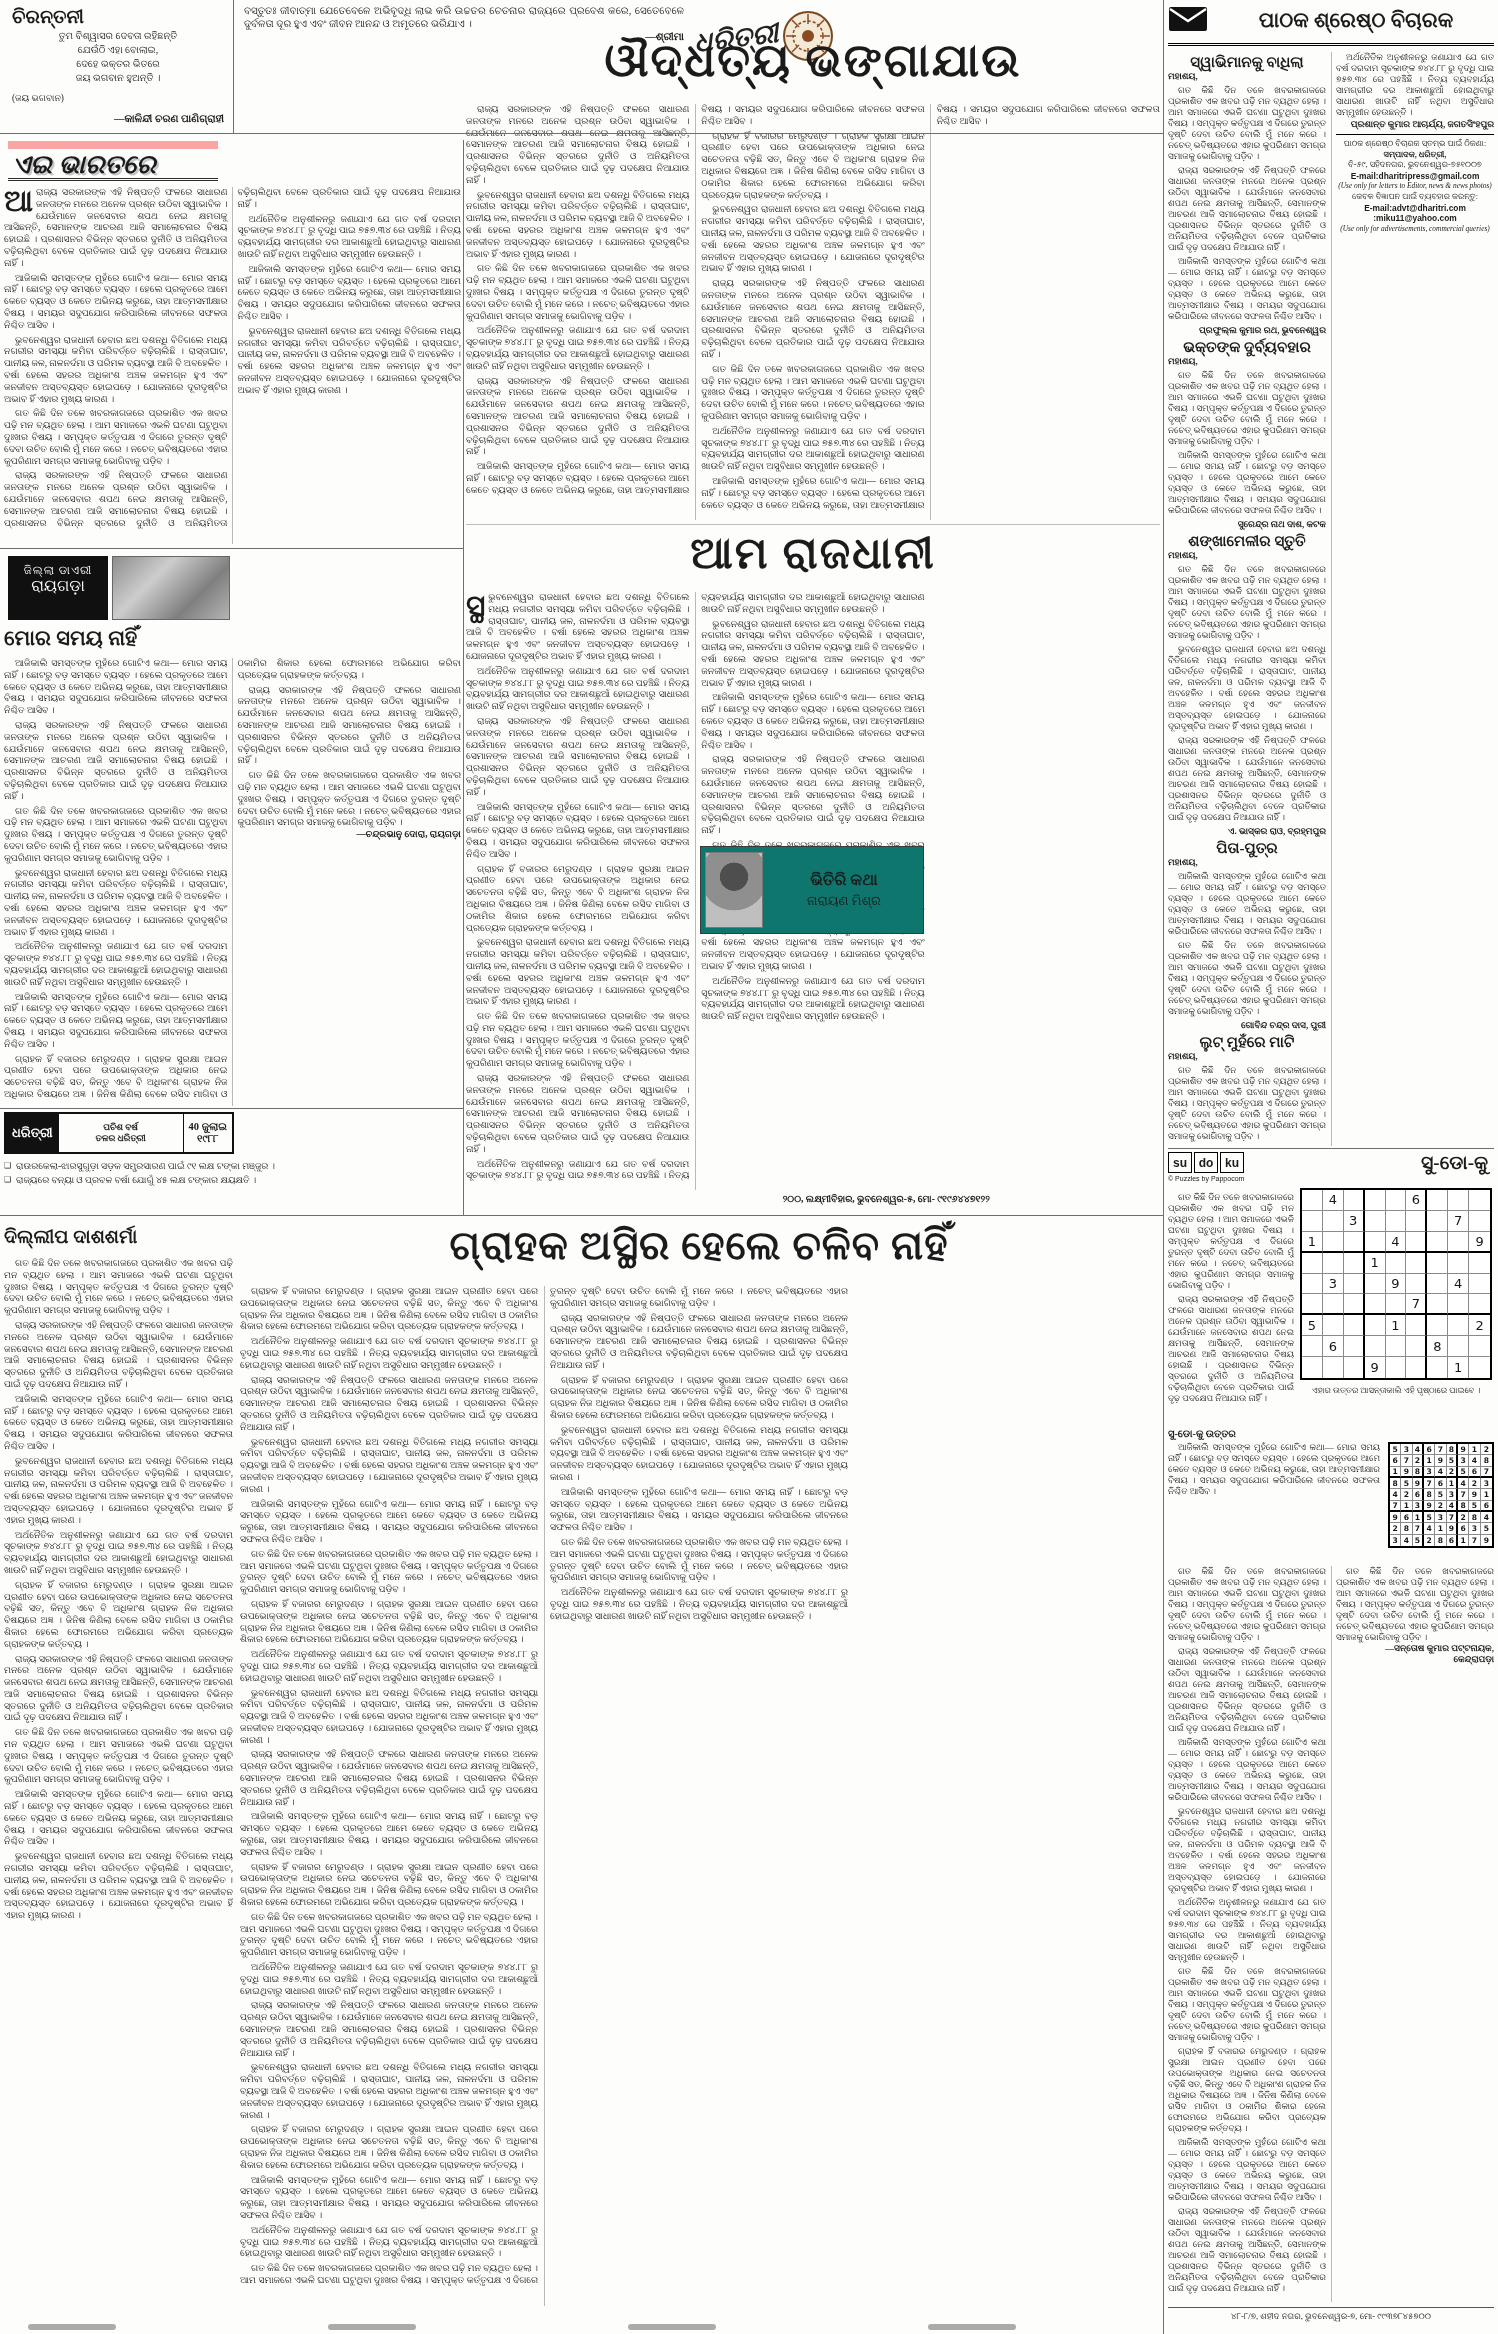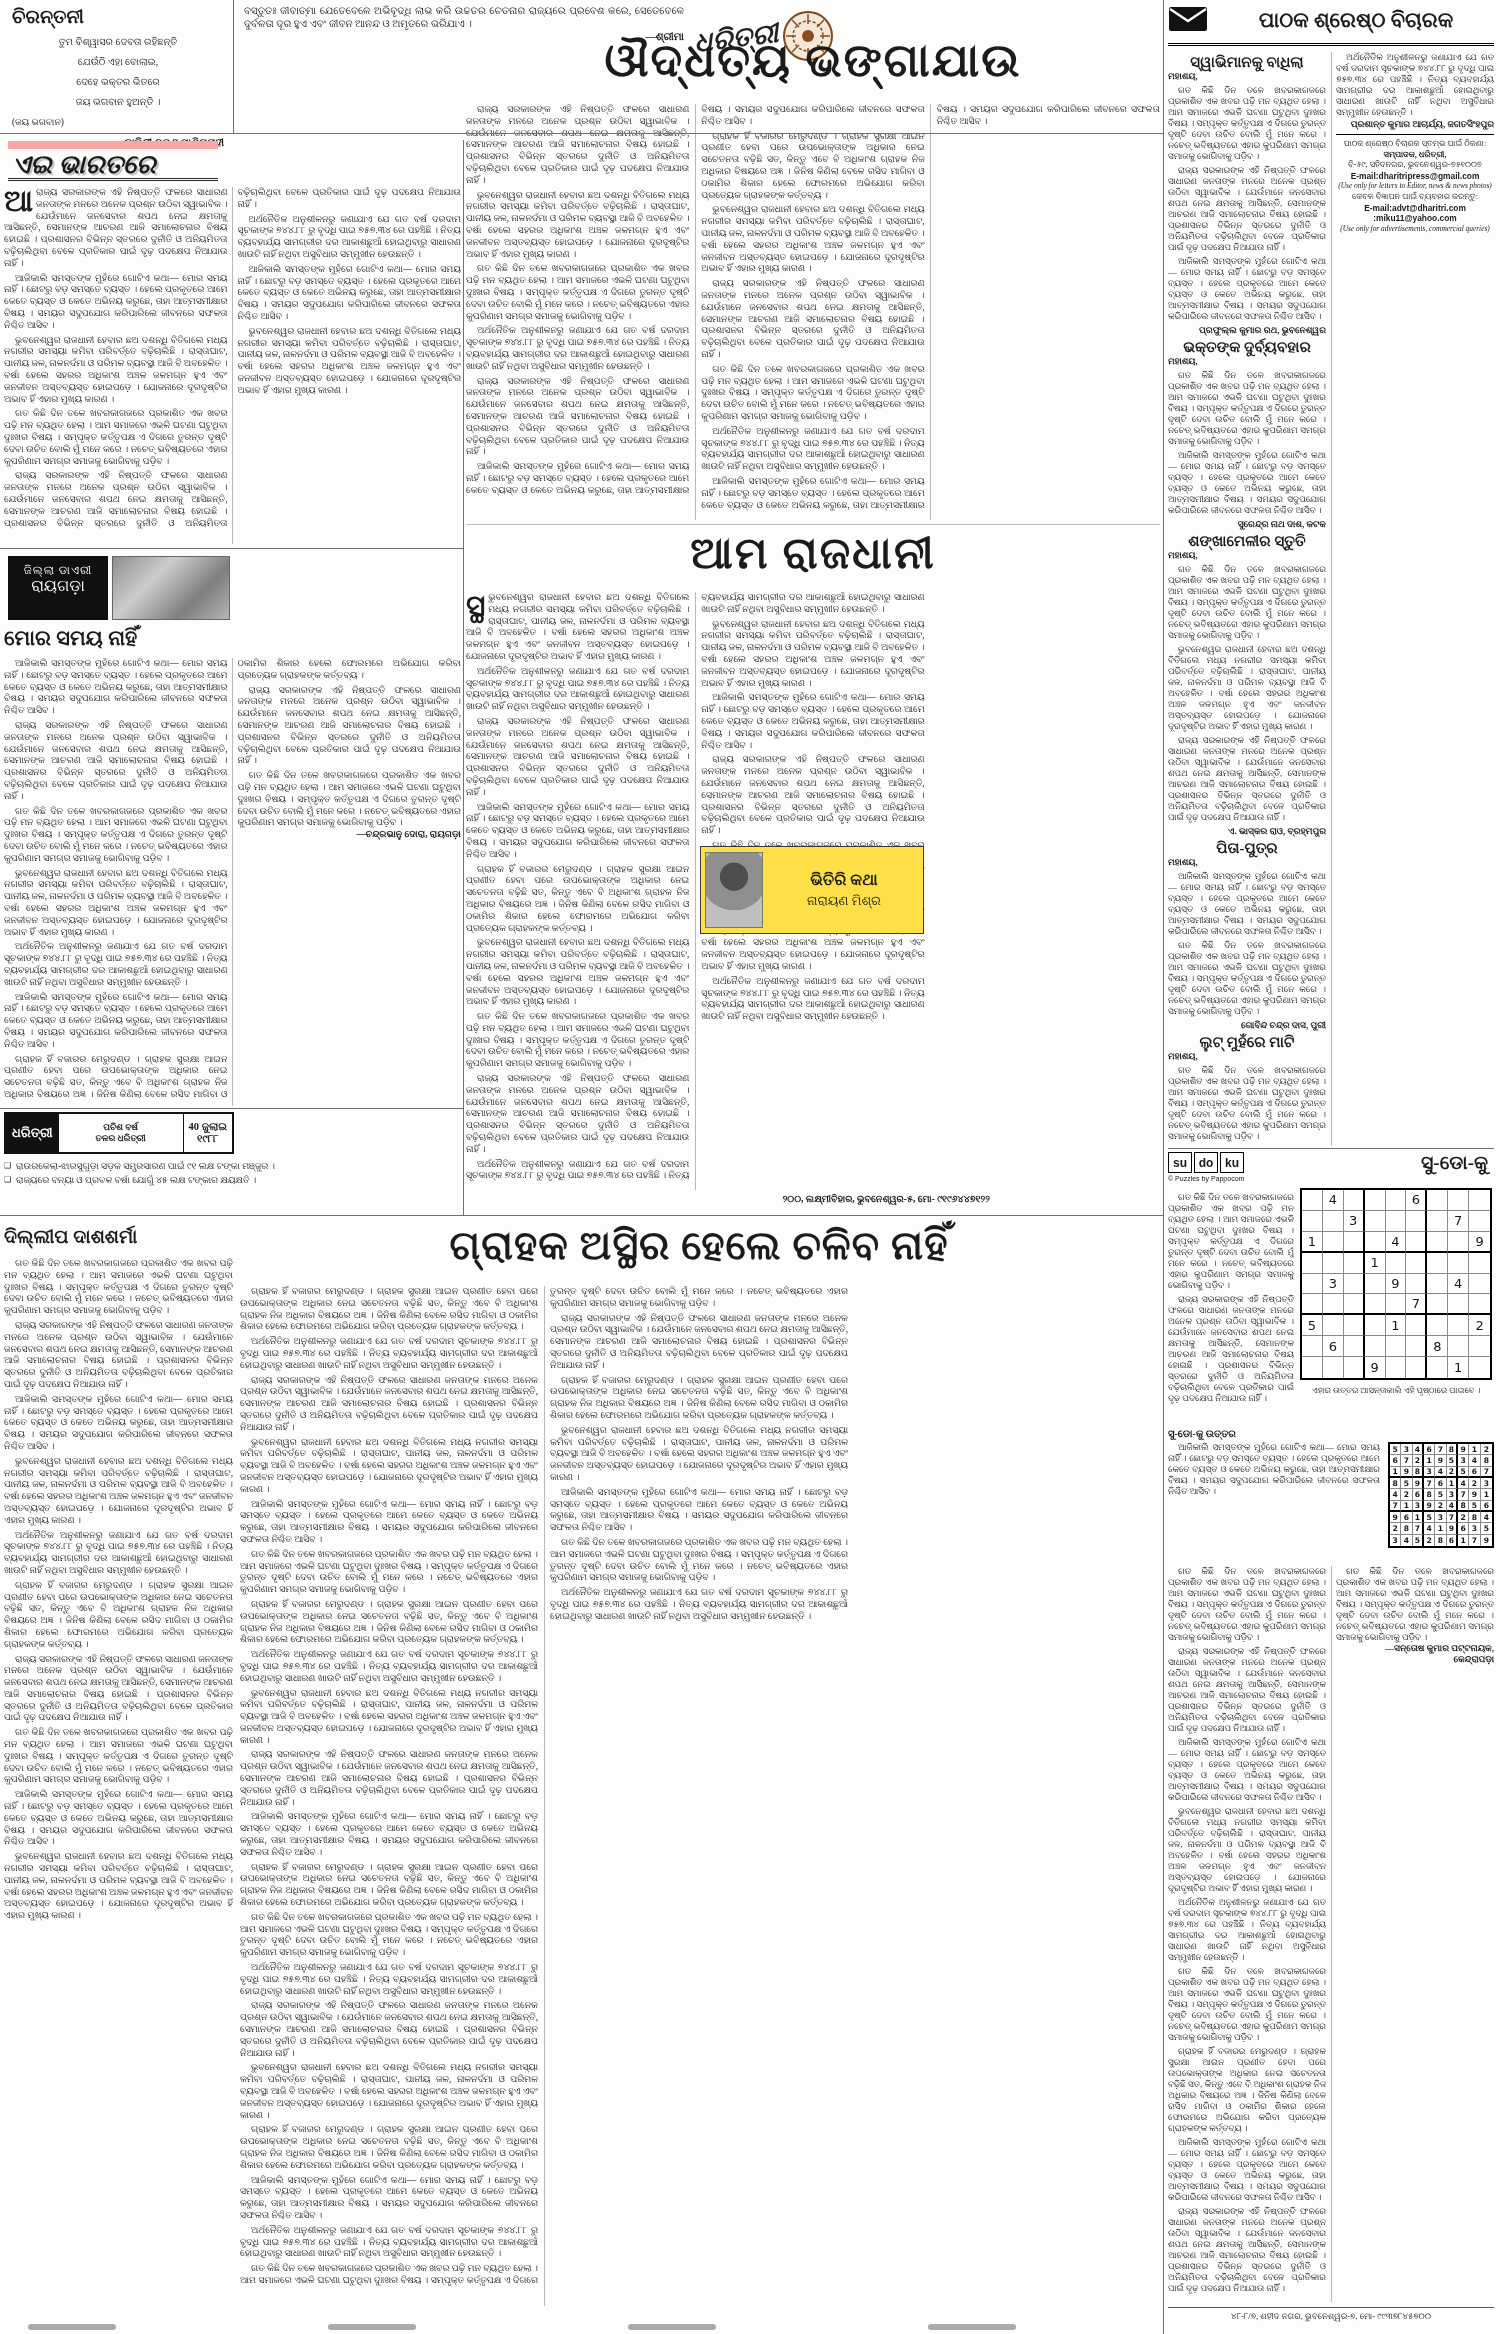--- a/index.html
+++ b/index.html
@@ -24,21 +24,21 @@
   #hr1{left:0;top:133px;width:1164px;height:1px}
   #hr2{left:0;top:548px;width:463px;height:1px}
   #hr3{left:0;top:1108px;width:463px;height:1px}
   #hr4{left:0;top:1215px;width:1164px;height:1px}
   #hr5{left:1168px;top:1148px;width:326px;height:1px}
   #hr6{left:466px;top:524px;width:694px;height:1px;background:#bdbdbd}
 
   
   #chirantani{left:6px;top:4px;width:224px;height:127px;padding:2px 6px}
   #chirantani .t{font-size:19px;font-weight:700}
-  #chirantani .v{font-size:9.8px;line-height:13px;text-align:center;margin-top:7px}
+  #chirantani .v{font-size:9.8px;line-height:13px;text-align:center;margin-top:1px}
   #chirantani .paren{font-size:9.3px;text-align:left;margin-top:9px}
   #chirantani .attr{font-size:10.5px;font-weight:700;text-align:right;margin-top:9px}
 
   #topquote{left:244px;top:4px;width:440px;height:52px;font-size:10.3px;line-height:13px;text-align:justify}
   #topquote .attr{font-weight:700;text-align:right;font-size:10.5px}
 
   #masthead{left:694px;top:6px;width:120px;height:64px;display:flex;align-items:center;gap:4px}
   #masthead .word{font-size:27px;font-weight:700;font-style:italic;transform:rotate(-7deg);color:#232323}
 
   
@@ -48,21 +48,21 @@
   .dropcap{float:left;font-size:30px;line-height:28px;font-weight:700;padding:0 3px 0 0;text-indent:0}
   .lead-first{text-indent:0 !important}
 
   
   #lead-head{left:466px;top:34px;width:694px;font-size:46px;font-weight:700;text-align:center;letter-spacing:2px}
   #lead-body{left:466px;top:104px;width:694px;height:416px}
 
   
   #cap-head{left:466px;top:528px;width:694px;font-size:44px;font-weight:700;text-align:center;letter-spacing:2px}
   #cap-body{left:466px;top:592px;width:694px;height:598px}
-  #cap-inset{left:700px;top:846px;width:224px;height:88px;border:1px solid #3a3a3a;background:#fde047;display:flex;gap:6px;padding:4px;align-items:center}
+  #cap-inset{left:700px;top:846px;width:224px;height:88px;border:1px solid #3a3a3a;background:#0f766e;display:flex;gap:6px;padding:4px;align-items:center}
   #cap-inset .ph{width:58px;height:76px;background:radial-gradient(circle at 50% 32%,#4e4e4e 0 24%,#8f8f8f 25% 58%,#bfbfbf 59%);border:1px solid #777}
   #cap-inset .tx{flex:1;text-align:center}
   #cap-inset .k{font-size:16px;font-weight:700}
   #cap-inset .a{font-size:13px;margin-top:4px}
   #cap-tail{left:690px;top:1194px;width:300px;font-size:9.5px;font-weight:700;text-align:right}
 
   
   #dd-box{left:8px;top:556px;width:100px;height:64px;background:#101010;color:#fff;text-align:center;padding-top:8px}
   #dd-box .k{font-size:11.5px;letter-spacing:1px}
   #dd-box .p{font-size:16px;font-weight:400;margin-top:0}

